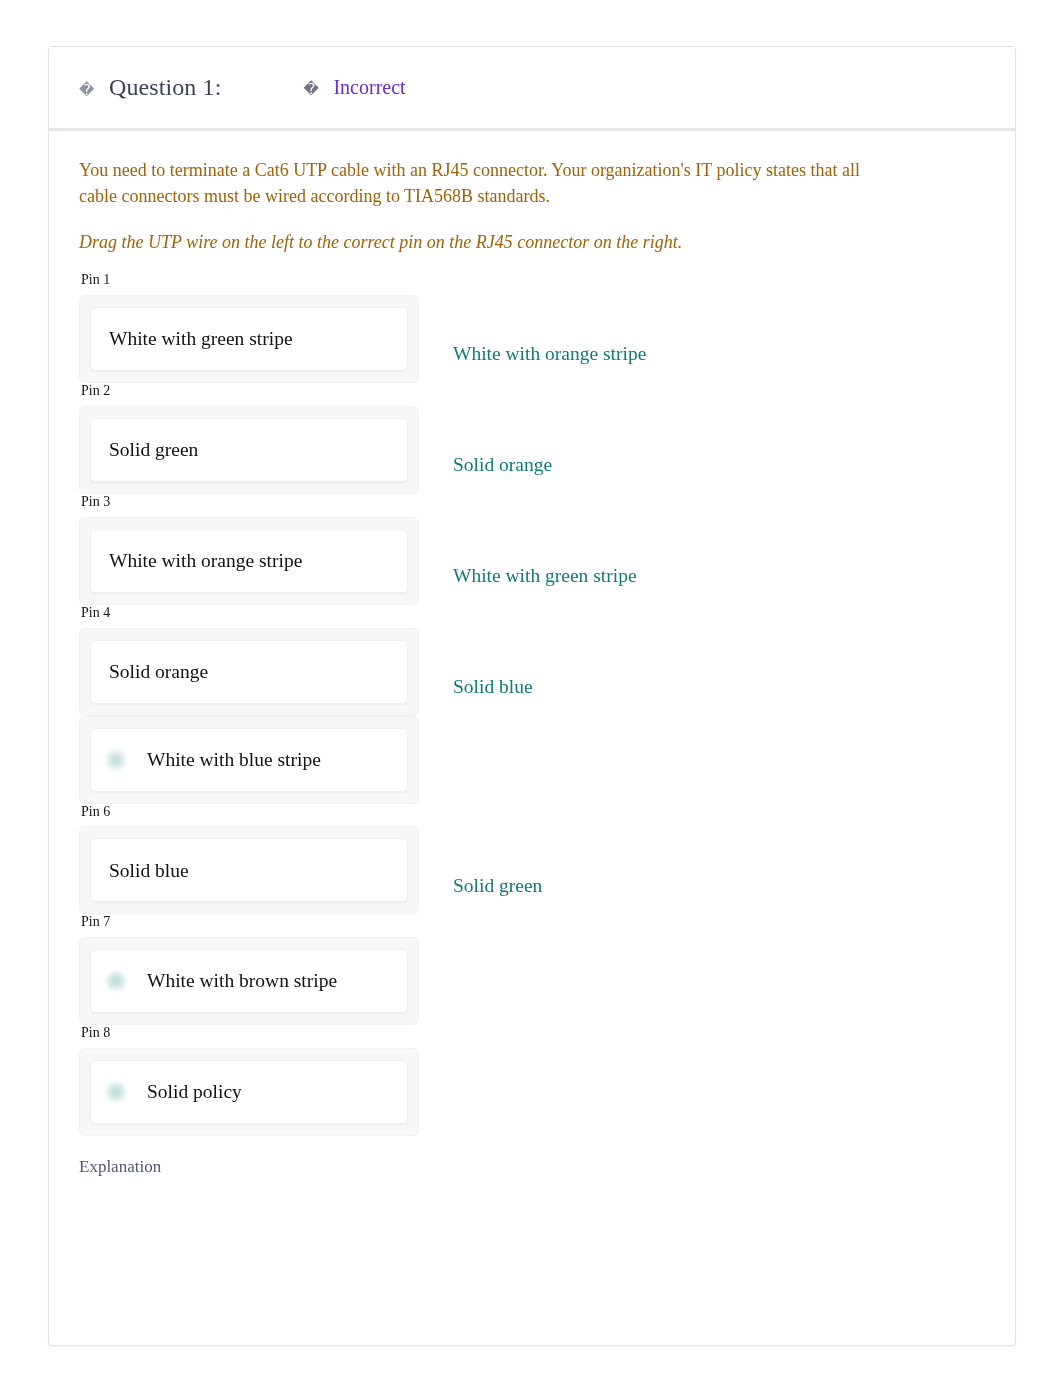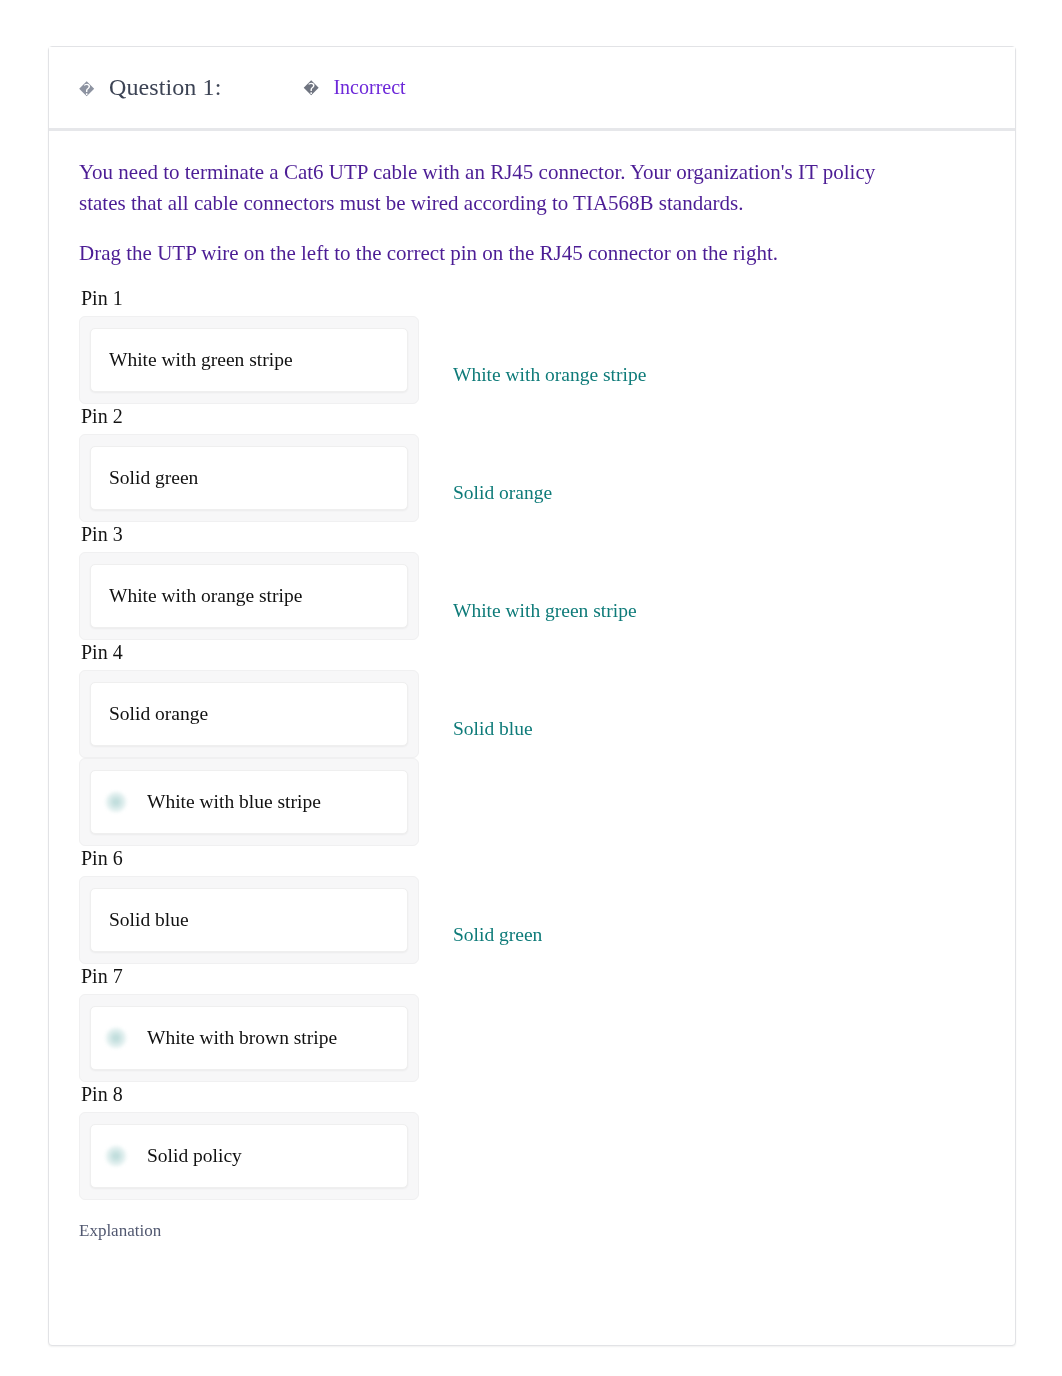--- a/index.html
+++ b/index.html
@@ -76,35 +76,36 @@
     color: #6d28d9;
     margin-left: 16px;
   }
 
   
   .quiz-body {
     padding: 26px 30px 60px 30px;
   }
 
   .stem-para {
-    font-size: 21px;
+    font-size: 18px;
     line-height: 1.47;
-    color: #4c1d95;
+    color: #a16207;
     margin: 0 0 19px 0;
     max-width: 800px;
   }
   .stem-para.instruction {
     margin-bottom: 17px;
+    font-style: italic;
   }
 
   
   .pin-row { margin-bottom: 0px; }
 
   .pin-label {
-    font-size: 20px;
+    font-size: 14px;
     color: #141414;
     margin: 0 0 6px 2px;
     line-height: 1.2;
   }
 
   .pin-pair {
     display: flex;
     align-items: center;
   }
 

